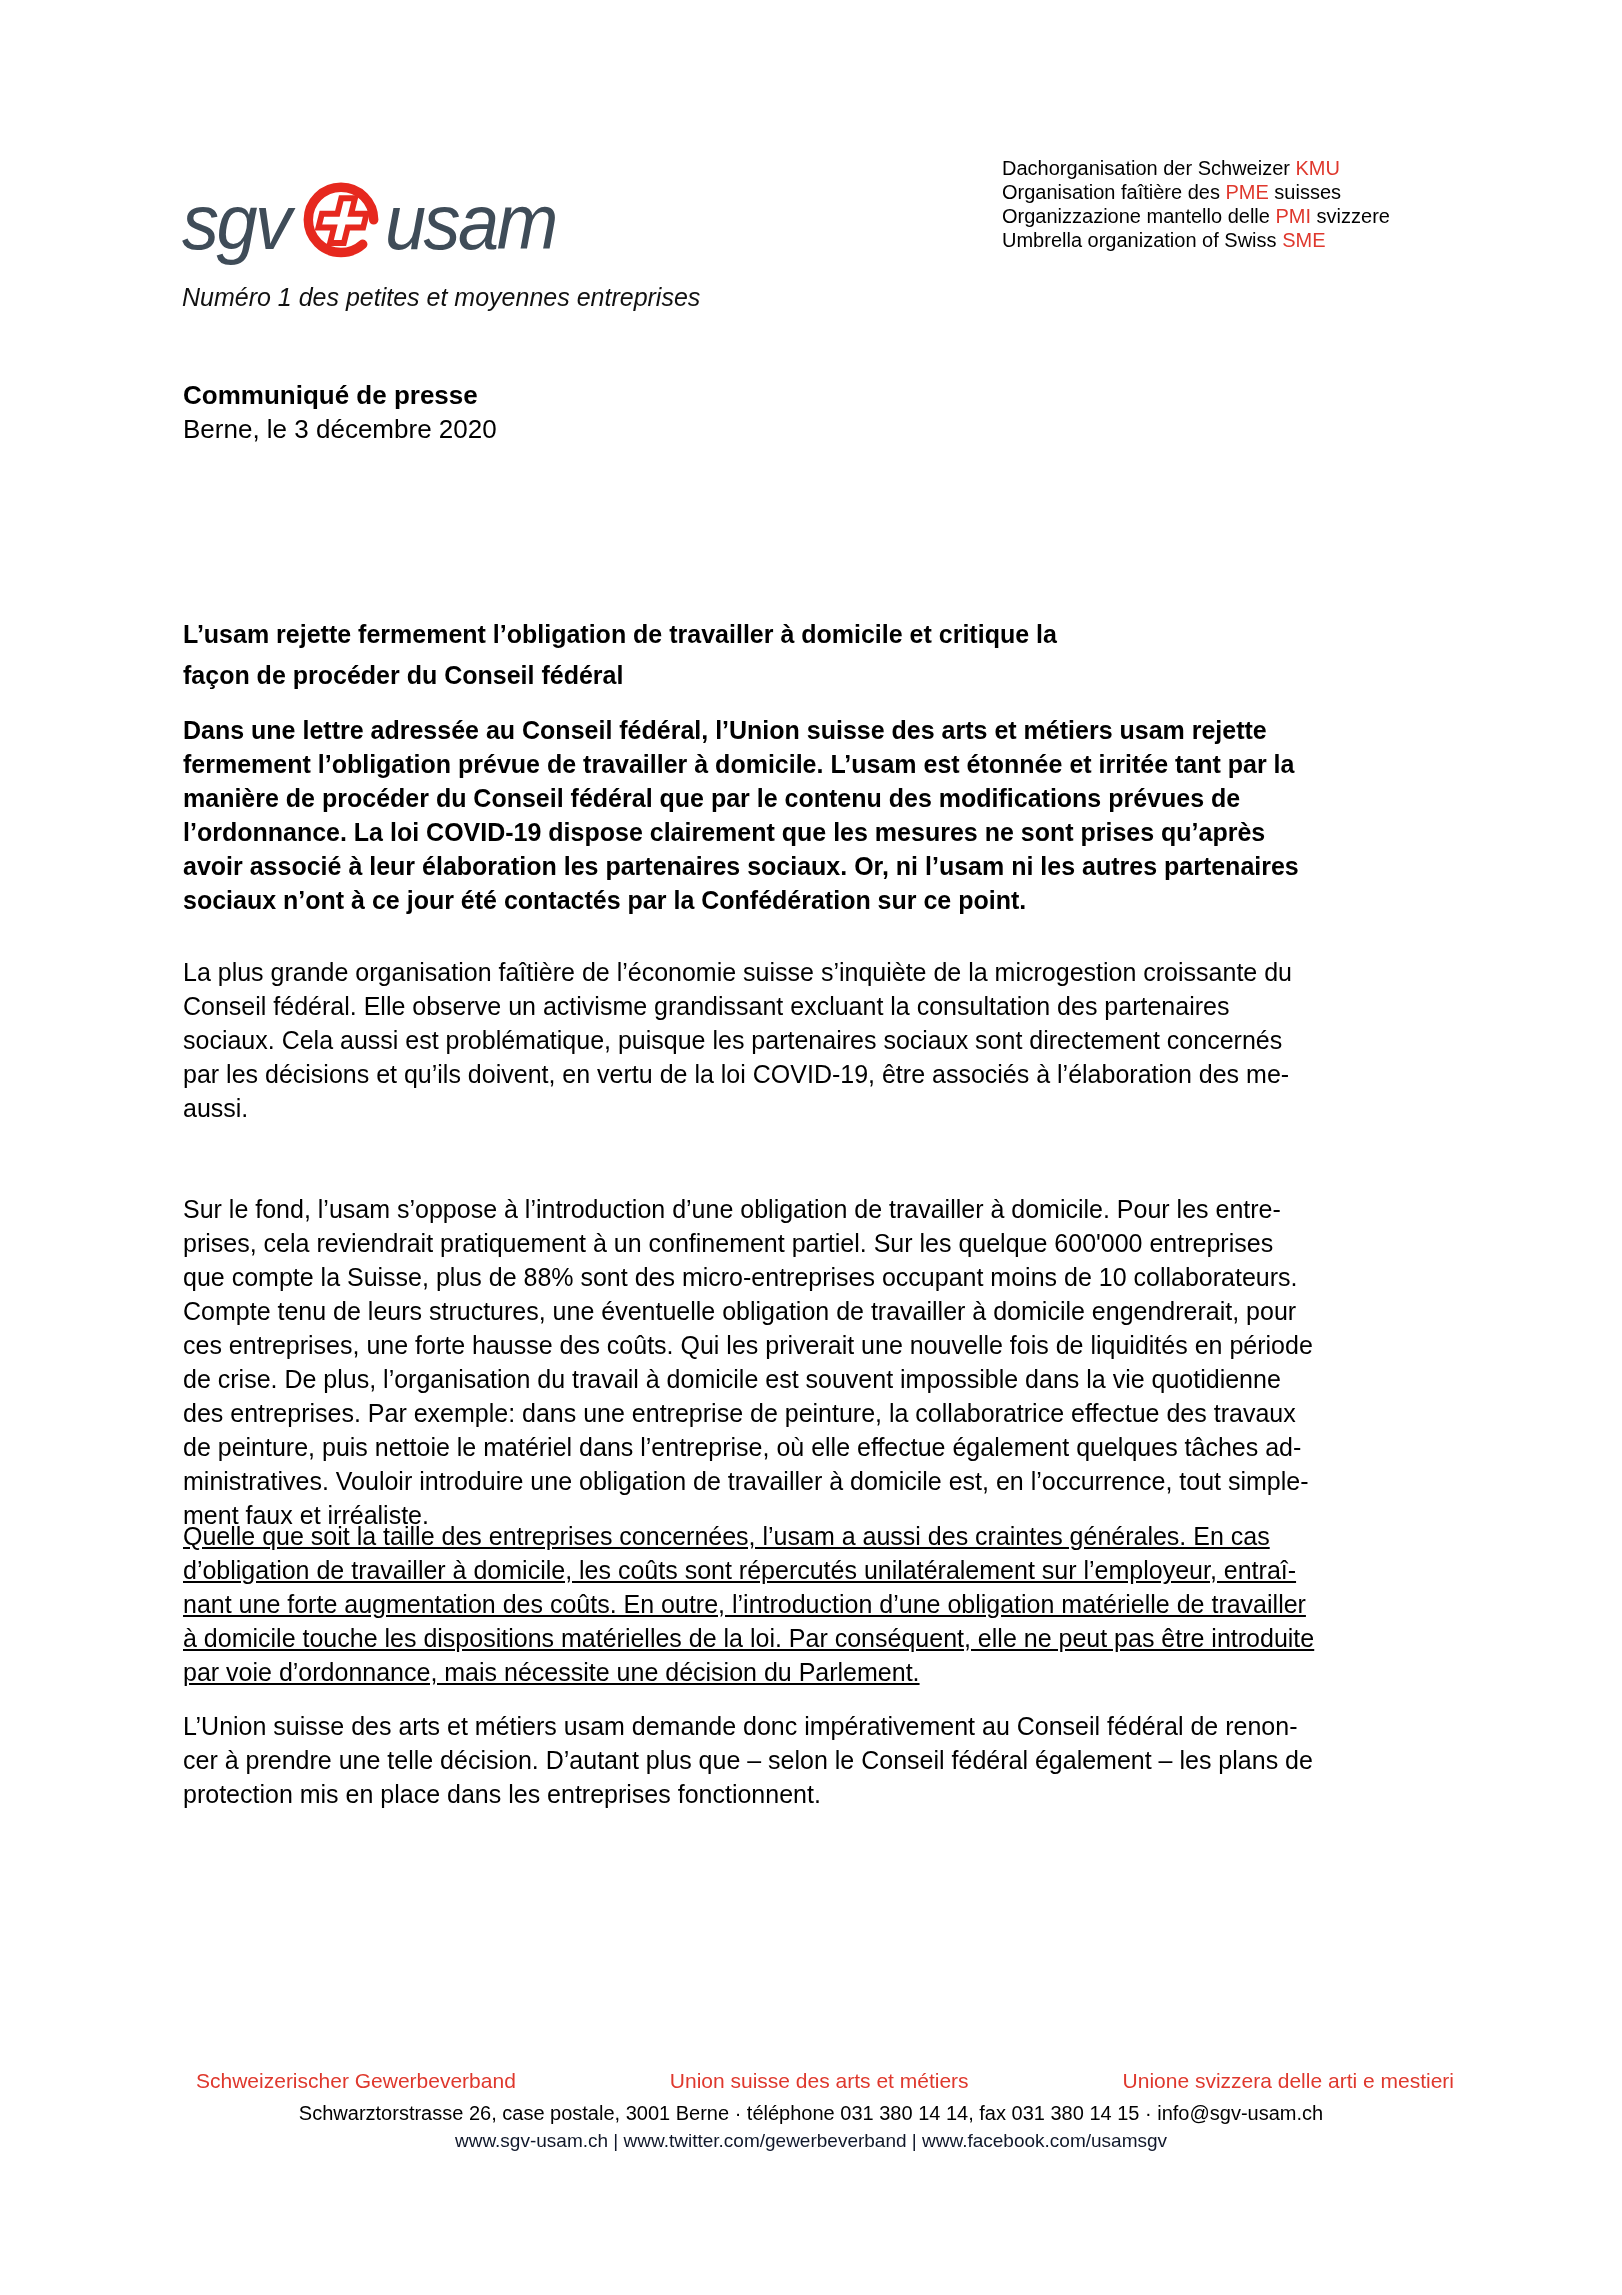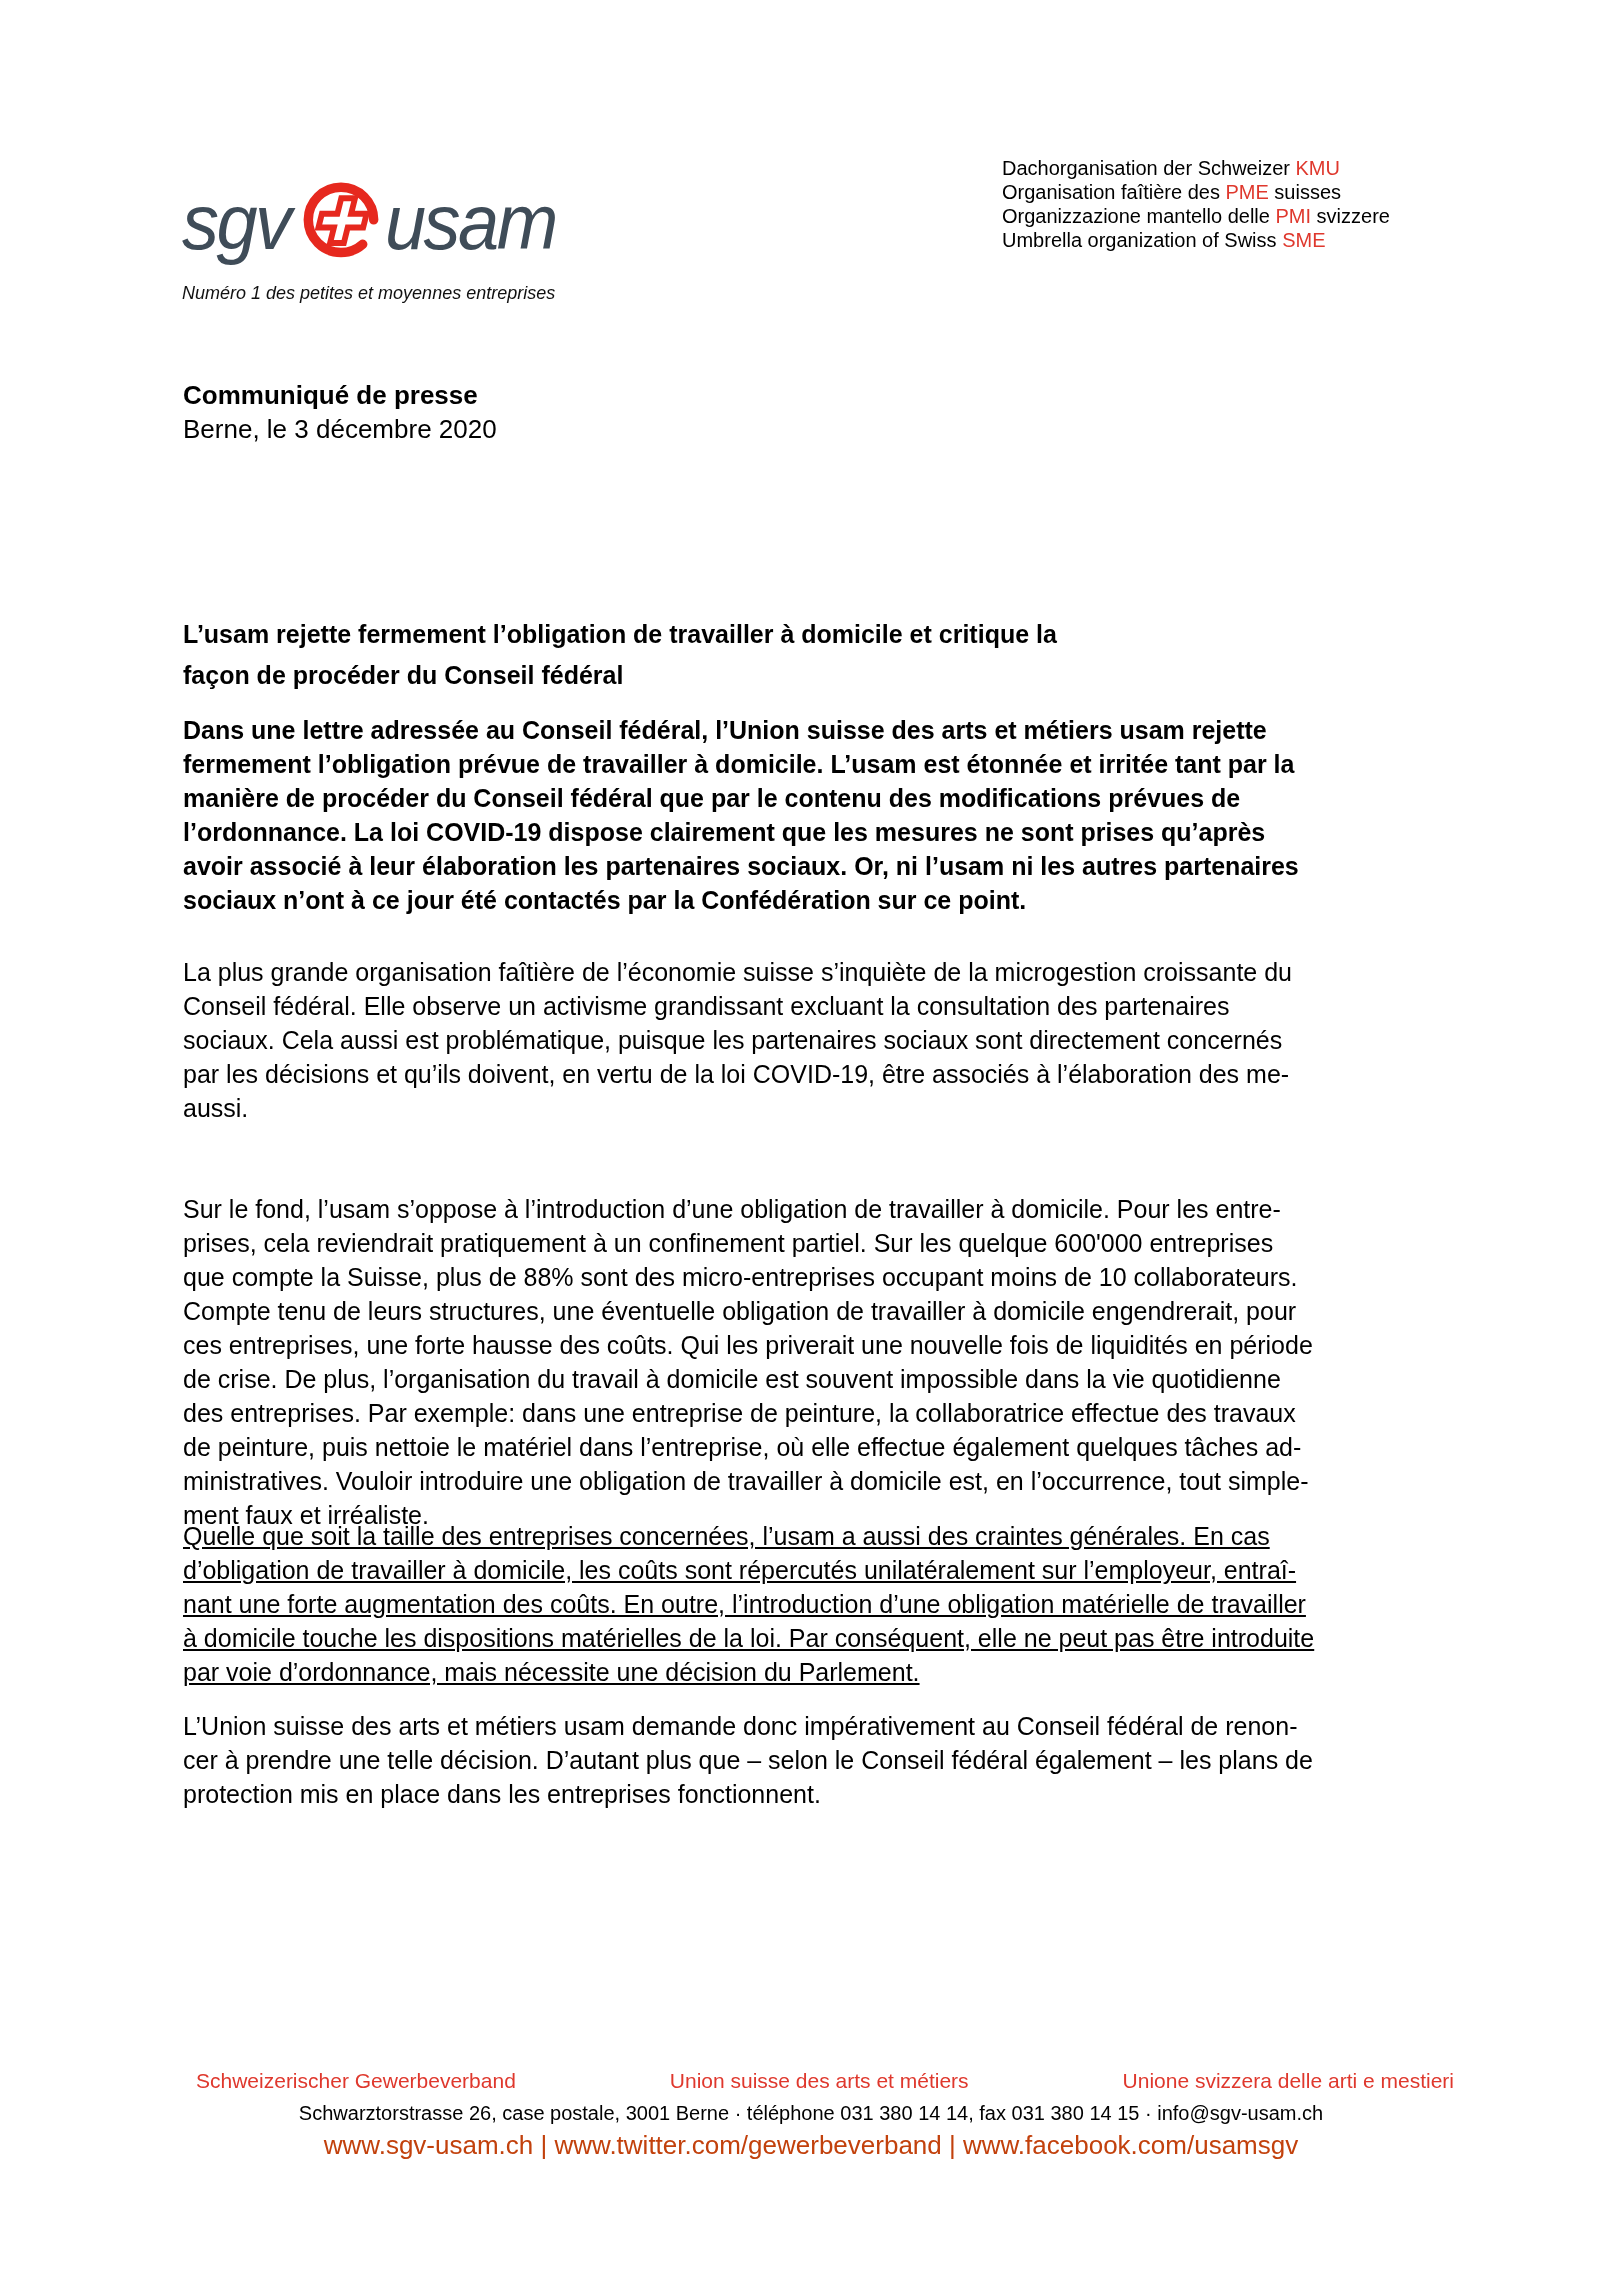--- a/index.html
+++ b/index.html
@@ -28,21 +28,21 @@
     letter-spacing:-2.6px;
     color:var(--logo-slate);
     line-height:1;
     transform:scaleX(.96);
     transform-origin:left center;
   }
   .logo-mark{width:86px;height:96px;margin:0 1.3px 6.5px 3.9px;}
   .logo-tagline{
     margin-top:9.2px;
     font-style:italic;
-    font-size:18px;
+    font-size:25px;
     color:#111;
   }
 
   
   .org-block{
     position:absolute;left:1002px;top:156px;
     font-size:20px;line-height:24px;color:#000;
   }
   .org-accent{color:var(--accent-red);}
 
@@ -69,21 +69,21 @@
     position:absolute;left:196px;top:2069px;width:1258px;
     display:flex;justify-content:space-between;
     font-size:21px;color:var(--accent-red);
   }
   .footer-address{
     position:absolute;left:0;top:2102px;width:1622px;
     text-align:center;font-size:20px;color:#000;
   }
   .footer-links{
     position:absolute;left:0;top:2130px;width:1622px;
-    text-align:center;font-size:26px;color:#c2410c;
+    text-align:center;font-size:19px;color:#0f172a;
   }
 </style>
 </head>
 <body>
 
 <div class="page">
 
   <div class="logo-block">
     <div class="logo-row">
       <span class="logo-word">sgv</span>

